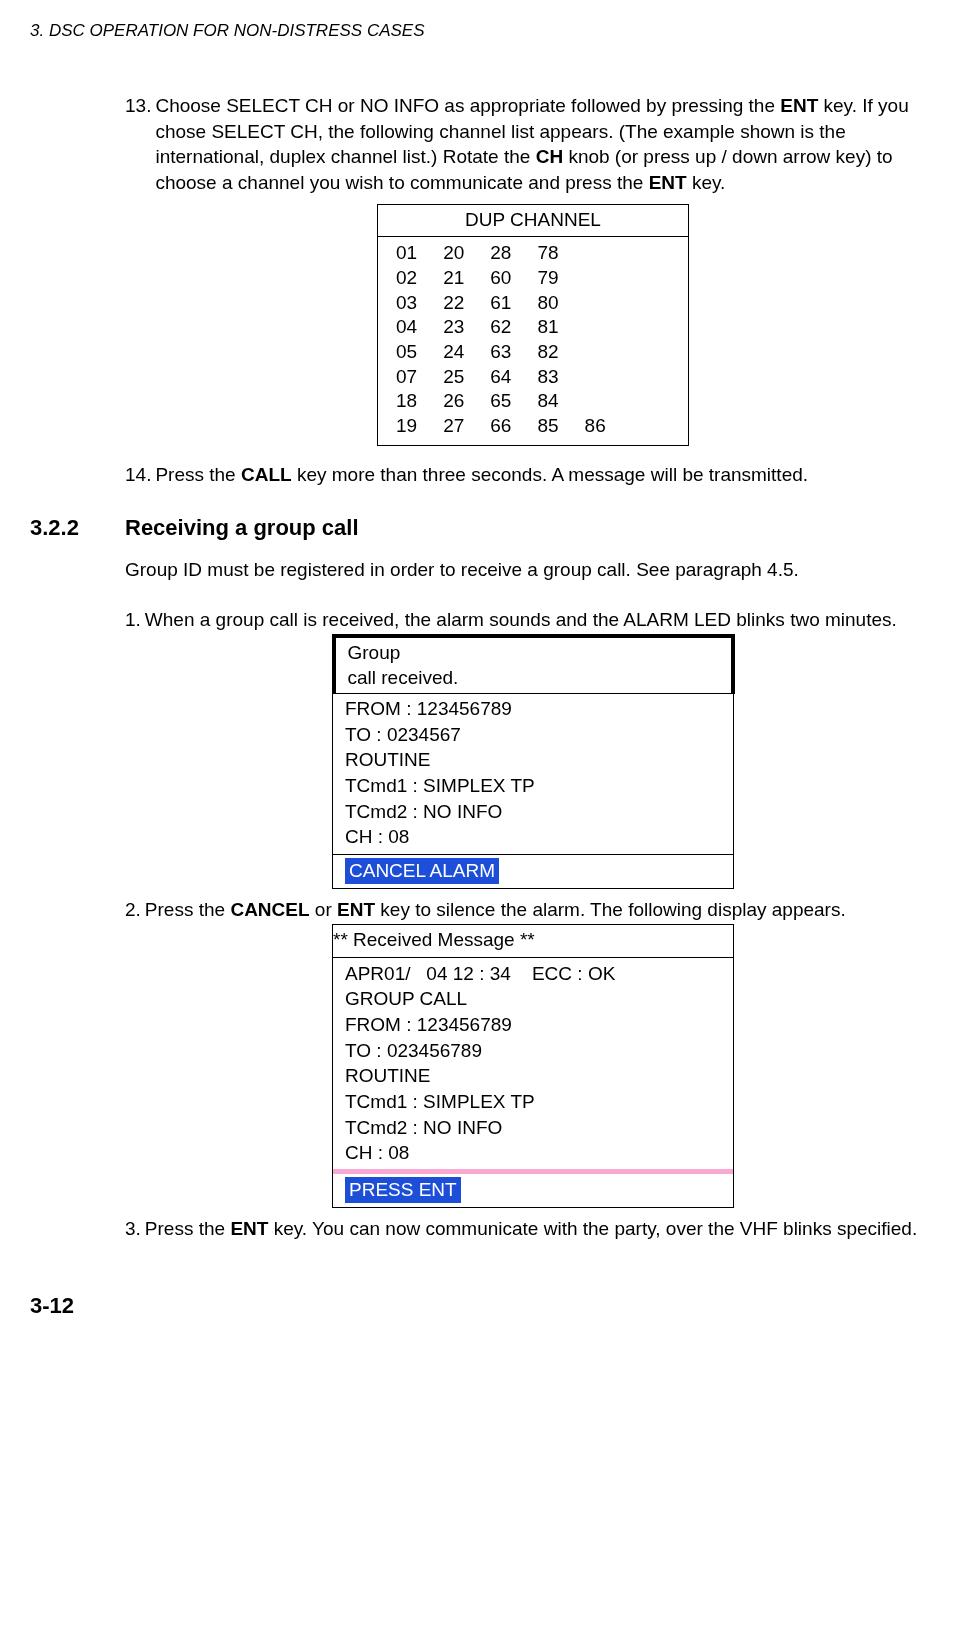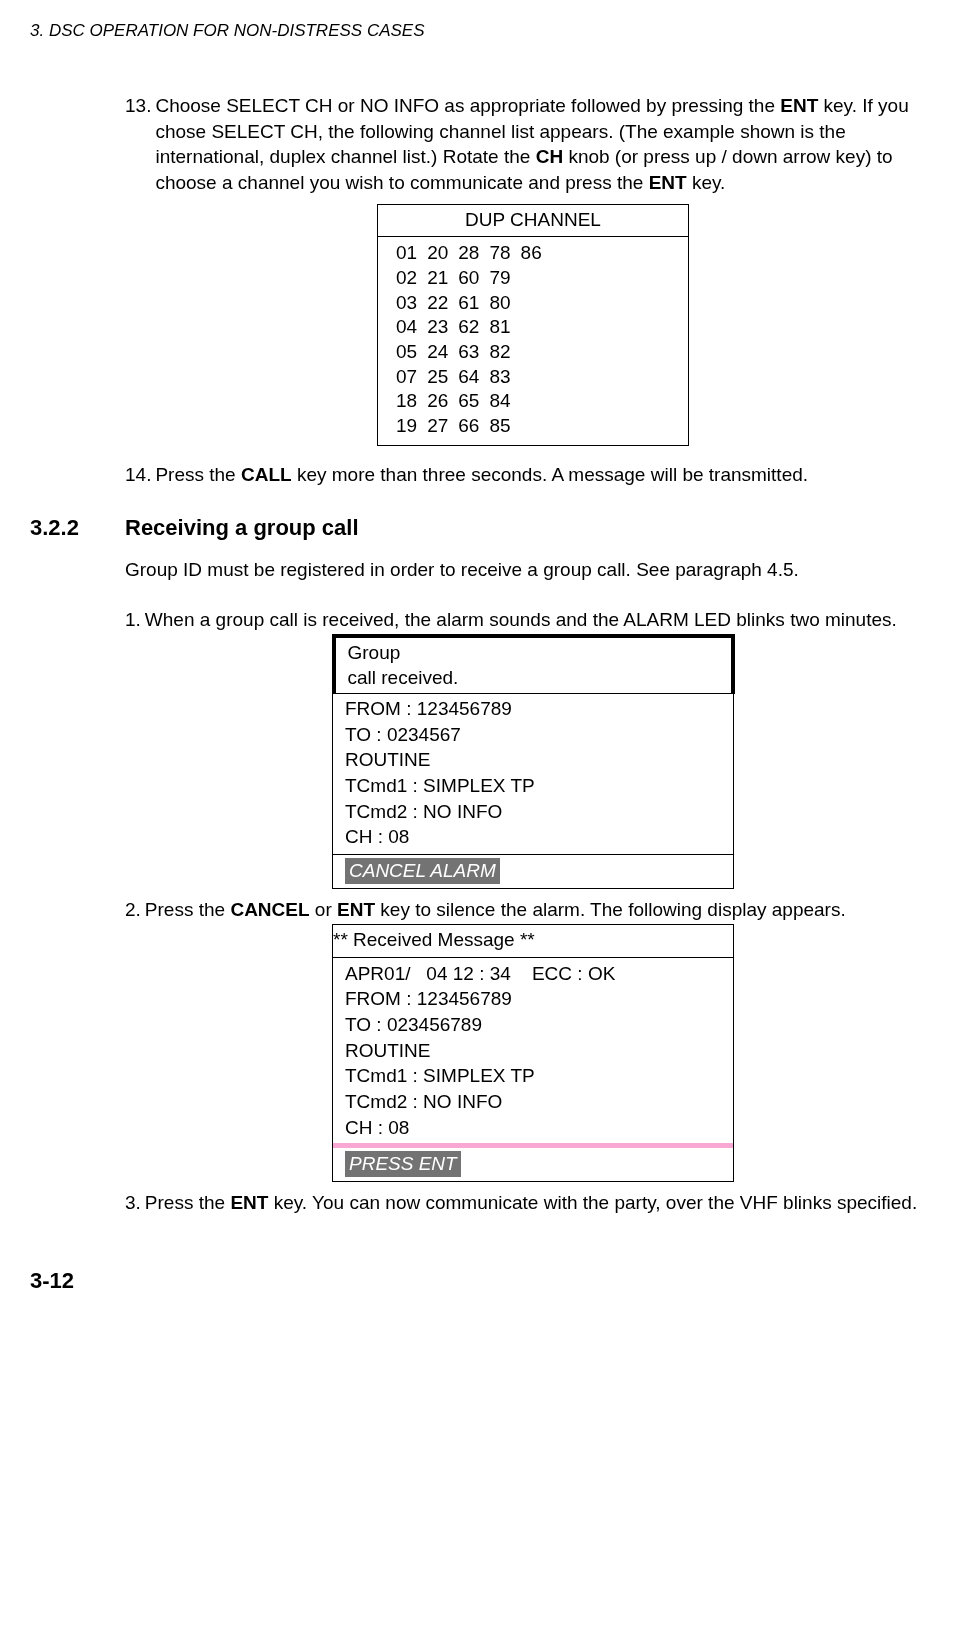--- a/index.html
+++ b/index.html
@@ -32,21 +32,22 @@
       font-family: Arial, Helvetica, sans-serif;
     }
     .dup-table .title {
       text-align: center;
       border-bottom: 1px solid #000;
       padding: 2px 0 4px 0;
     }
     .dup-table .cols {
       display: flex;
       padding: 4px 18px 6px 18px;
-      gap: 10px;
+      gap: 26px;
+      align-items: flex-end;
     }
     .dup-table .col { display: flex; flex-direction: column; line-height: 1.3; }
     .step-14 { display: flex; margin-bottom: 26px; }
     .step-14 .num { flex-shrink: 0; }
     .step-14 .txt { margin-left: 4px; }
     .section-heading-row { display: flex; margin-bottom: 14px; }
     .section-num { font-weight: bold; font-size: 22px; width: 95px; }
     .section-title { font-weight: bold; font-size: 22px; }
     .para { margin-bottom: 24px; }
     .step-row { display: flex; margin-bottom: 2px; }
@@ -59,21 +60,21 @@
       font-size: 19px;
     }
     .alarm-head {
       border: 4px solid #000;
       margin: -1.5px -1.5px 0 -1.5px;
       padding: 2px 12px 2px 12px;
       border-bottom: 1px solid #000;
     }
     .body-box2 { padding: 2px 12px 4px 12px; }
     .footer-box { padding: 3px 12px 4px 12px; }
-    .inv { display: inline-block; background: #737373; color: #fff; padding: 0 4px; font-style: italic; }
+    .inv { display: inline-block; background: #1d4ed8; color: #fff; padding: 0 4px; }
     .rm-title {
       text-align: left;
       padding: 2px 0 4px 0;
       border-bottom: 1px solid #000;
     }
     .rm-body {
       padding: 3px 12px 3px 12px;
       border-bottom: 5px solid #f9a8d4;
     }
     .page-num {
@@ -188,20 +189,21 @@
     <span class="num">2.</span>
     <span class="txt">
       <span>Press the </span><b>CANCEL</b><span> or </span><b>ENT</b><span> key to silence the alarm. The following display appears.</span>
     </span>
   </div>
 
   <div class="screen-box">
     <div class="rm-title">** Received Message **</div>
     <div class="rm-body">
       <div style="white-space:pre;">APR01/   04 12 : 34    ECC : OK</div>
+      <div>GROUP CALL</div>
       <div>FROM : 123456789</div>
       <div>TO : 023456789</div>
       <div>ROUTINE</div>
       <div>TCmd1 : SIMPLEX TP</div>
       <div>TCmd2 : NO INFO</div>
       <div>CH : 08</div>
     </div>
     <div class="footer-box">
       <span class="inv">PRESS ENT</span>
     </div>

